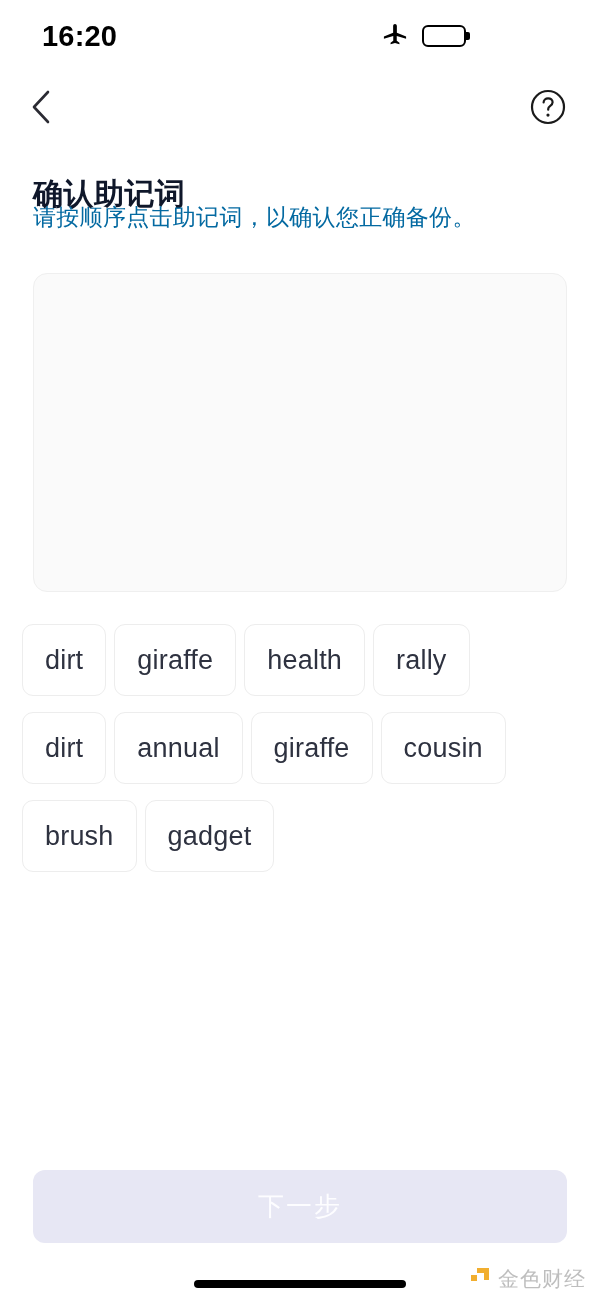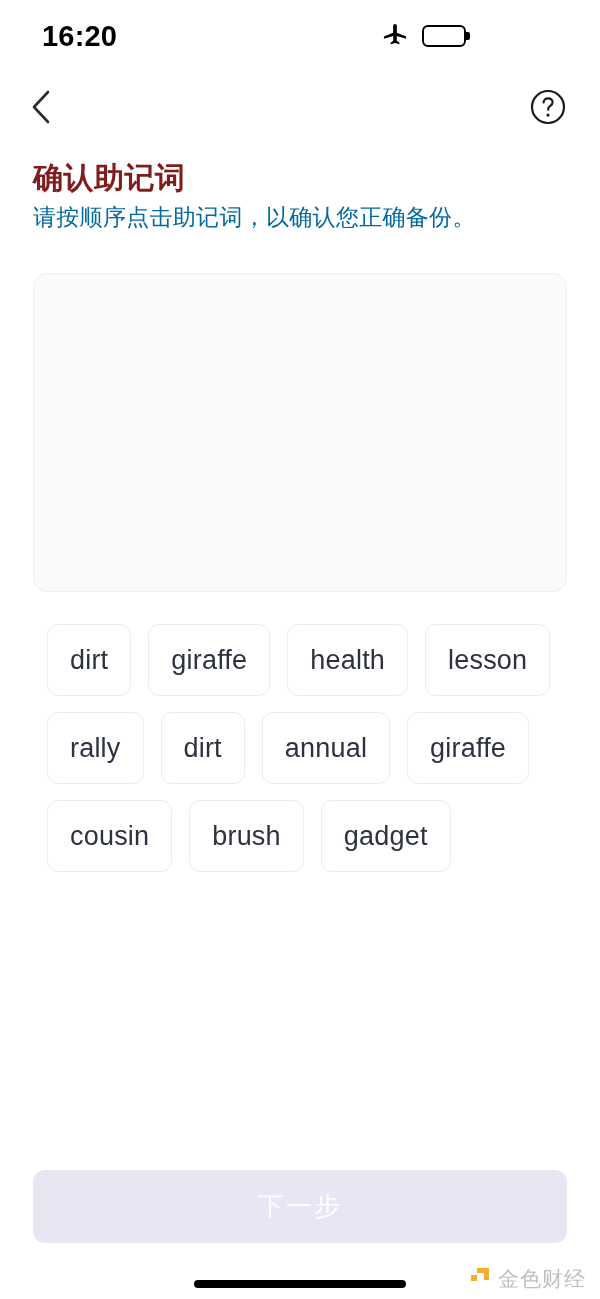--- a/index.html
+++ b/index.html
@@ -84,25 +84,25 @@
   .nav-help {
     width: 44px; height: 44px;
     display: flex;
     align-items: center;
     justify-content: center;
   }
 
   
   .page-title {
     position: absolute;
-    top: 158px;
+    top: 174px;
     left: 33px;
     font-size: 30px;
     font-weight: bold;
-    color: #7f1d1d;
+    color: #0f172a;
     letter-spacing: 0.5px;
   }
   .page-subtitle {
     position: absolute;
     top: 202px;
     left: 33px;
     font-size: 23px;
     color: #0369a1;
     letter-spacing: 0.3px;
   }
@@ -121,25 +121,25 @@
     flex-wrap: wrap;
     align-content: flex-start;
     gap: 14px;
     padding: 18px;
   }
 
   
   .word-bank {
     position: absolute;
     top: 624px;
-    left: 47px;
+    left: 22px;
     width: 534px;
     display: flex;
     flex-wrap: wrap;
-    gap: 16px 17px;
+    gap: 16px 8px;
   }
   .word-chip {
     height: 72px;
     padding: 0 22px;
     background: #ffffff;
     border: 1px solid #ededed;
     border-radius: 11px;
     display: flex;
     align-items: center;
     justify-content: center;
@@ -229,21 +229,20 @@
 
 <div class="page-title">确认助记词</div>
 <div class="page-subtitle">请按顺序点击助记词，以确认您正确备份。</div>
 
 <div class="drop-zone" id="drop-zone"></div>
 
 <div class="word-bank" id="word-bank">
     <div class="word-chip">dirt</div>
     <div class="word-chip">giraffe</div>
     <div class="word-chip">health</div>
-    <div class="word-chip">lesson</div>
     <div class="word-chip">rally</div>
     <div class="word-chip">dirt</div>
     <div class="word-chip">annual</div>
     <div class="word-chip">giraffe</div>
     <div class="word-chip">cousin</div>
     <div class="word-chip">brush</div>
     <div class="word-chip">gadget</div>
   </div>
 
 <button class="next-button" disabled="disabled" style="background: rgb(231, 231, 244); color: rgb(253, 253, 255);">下一步</button>

